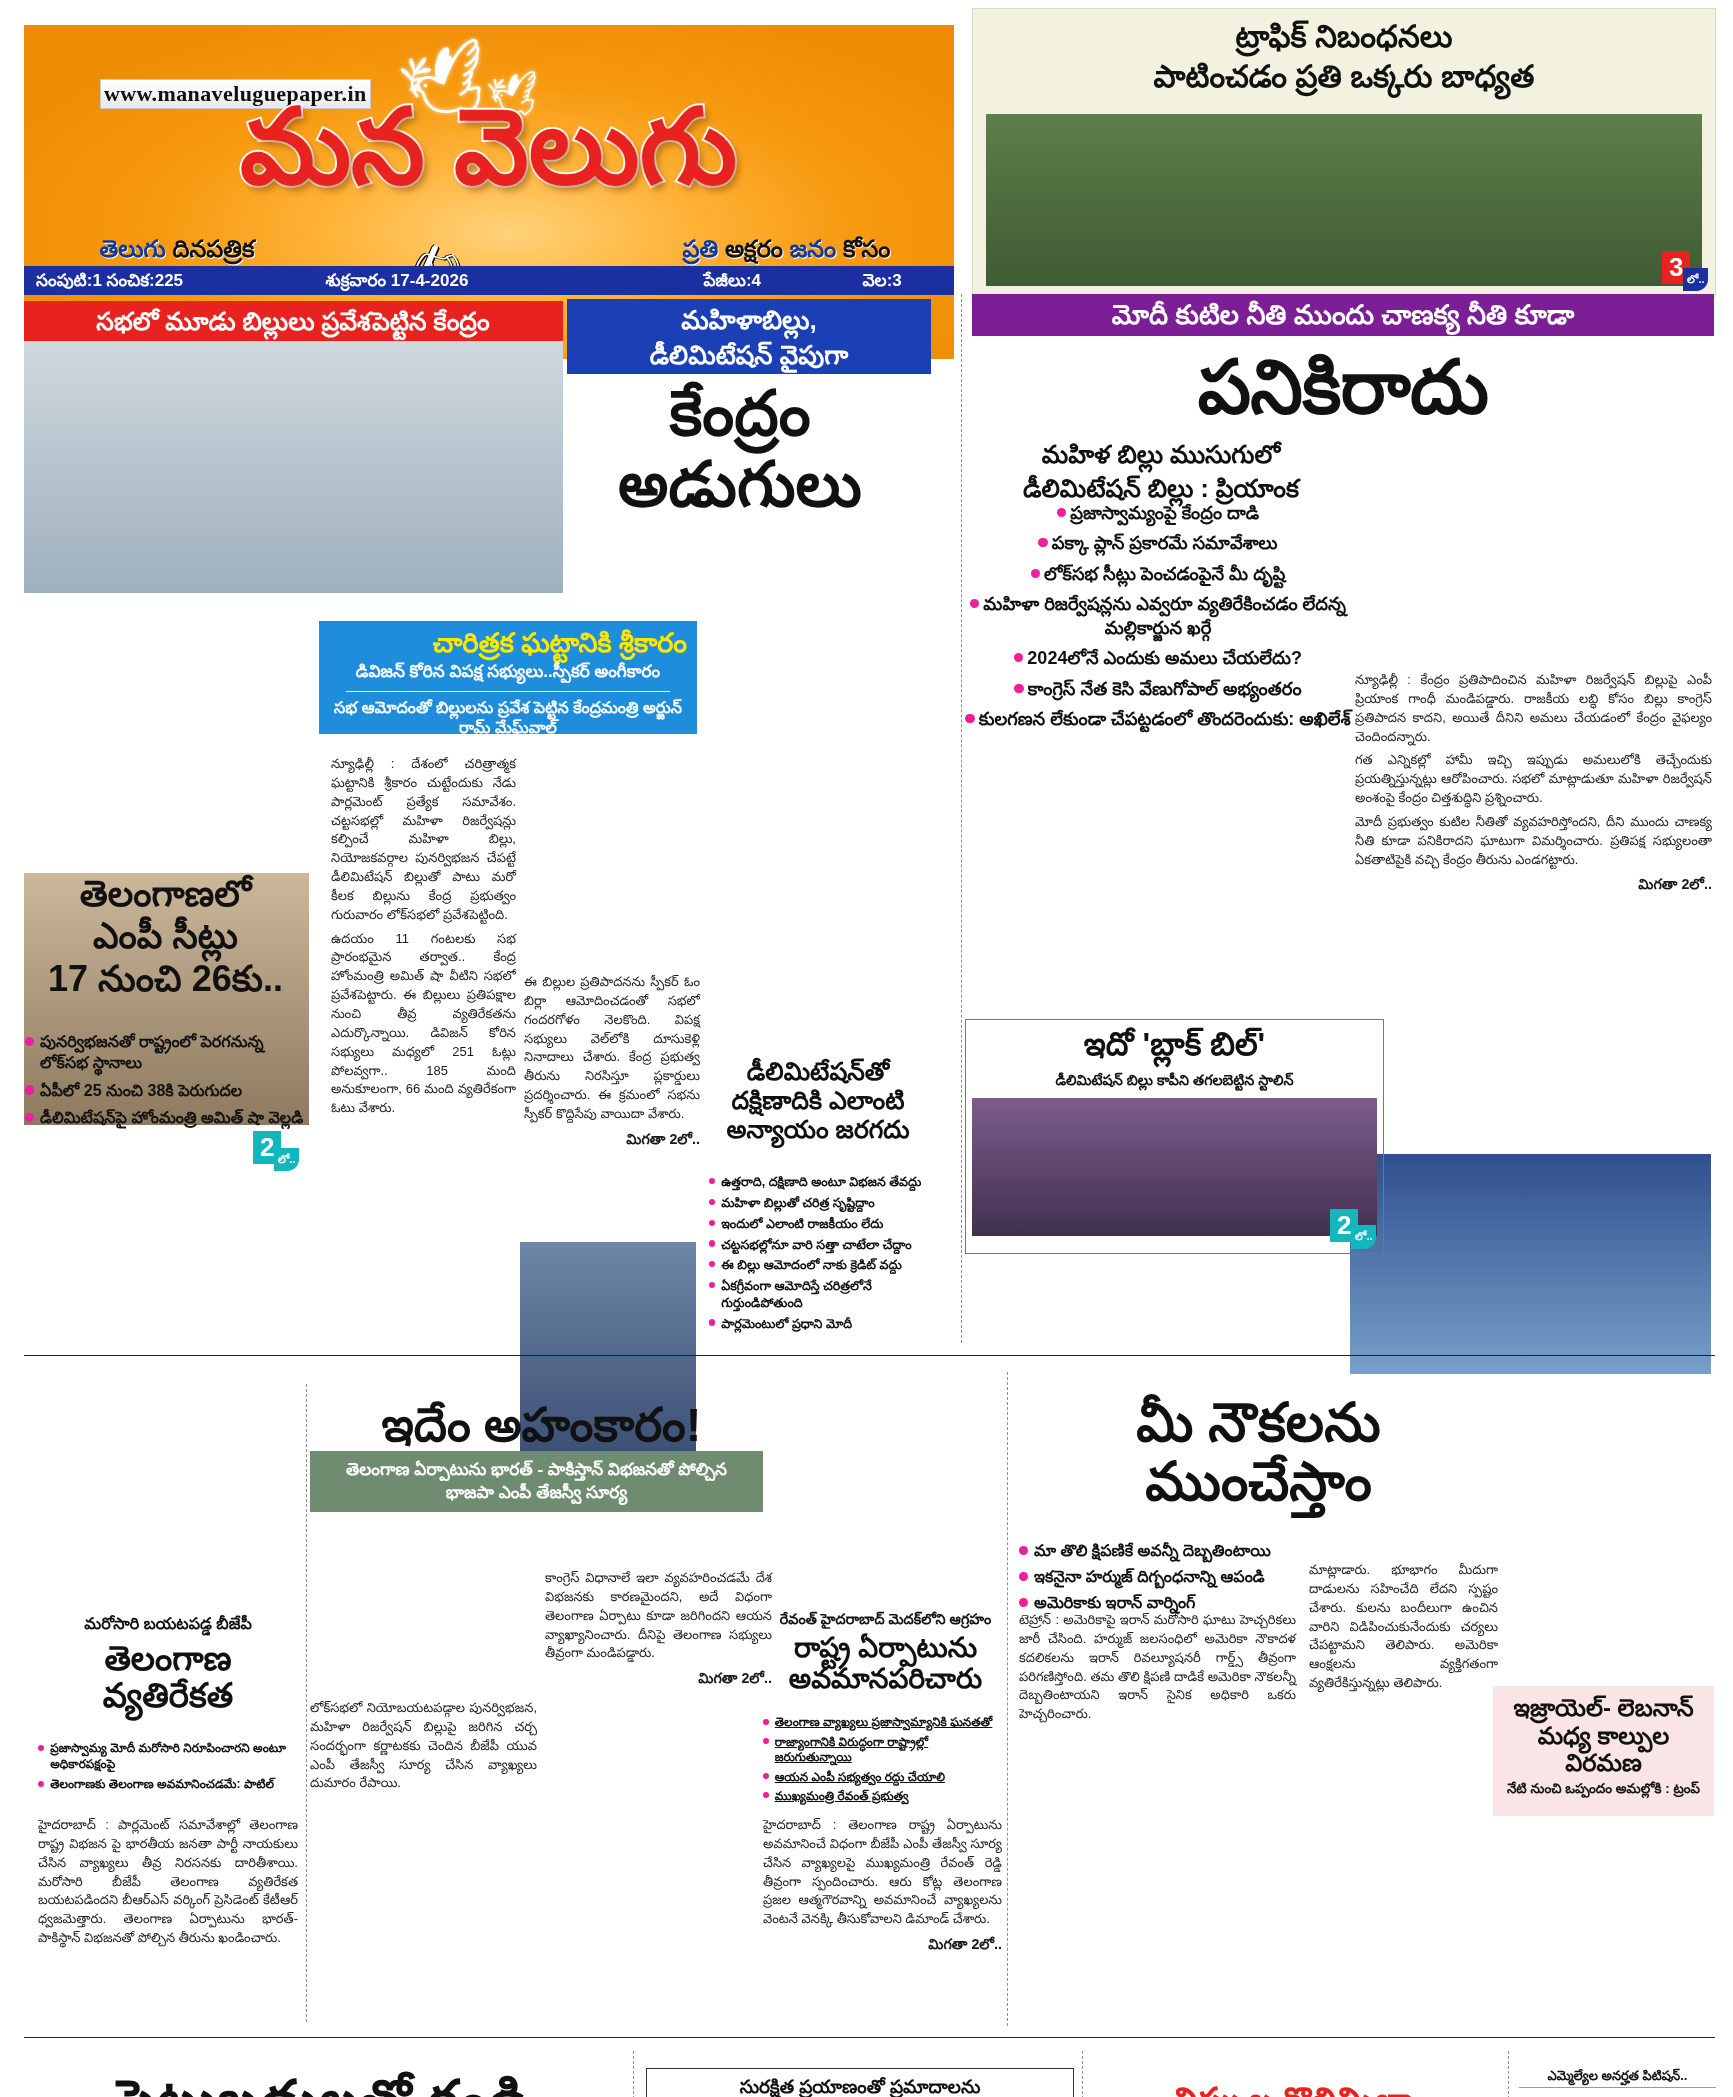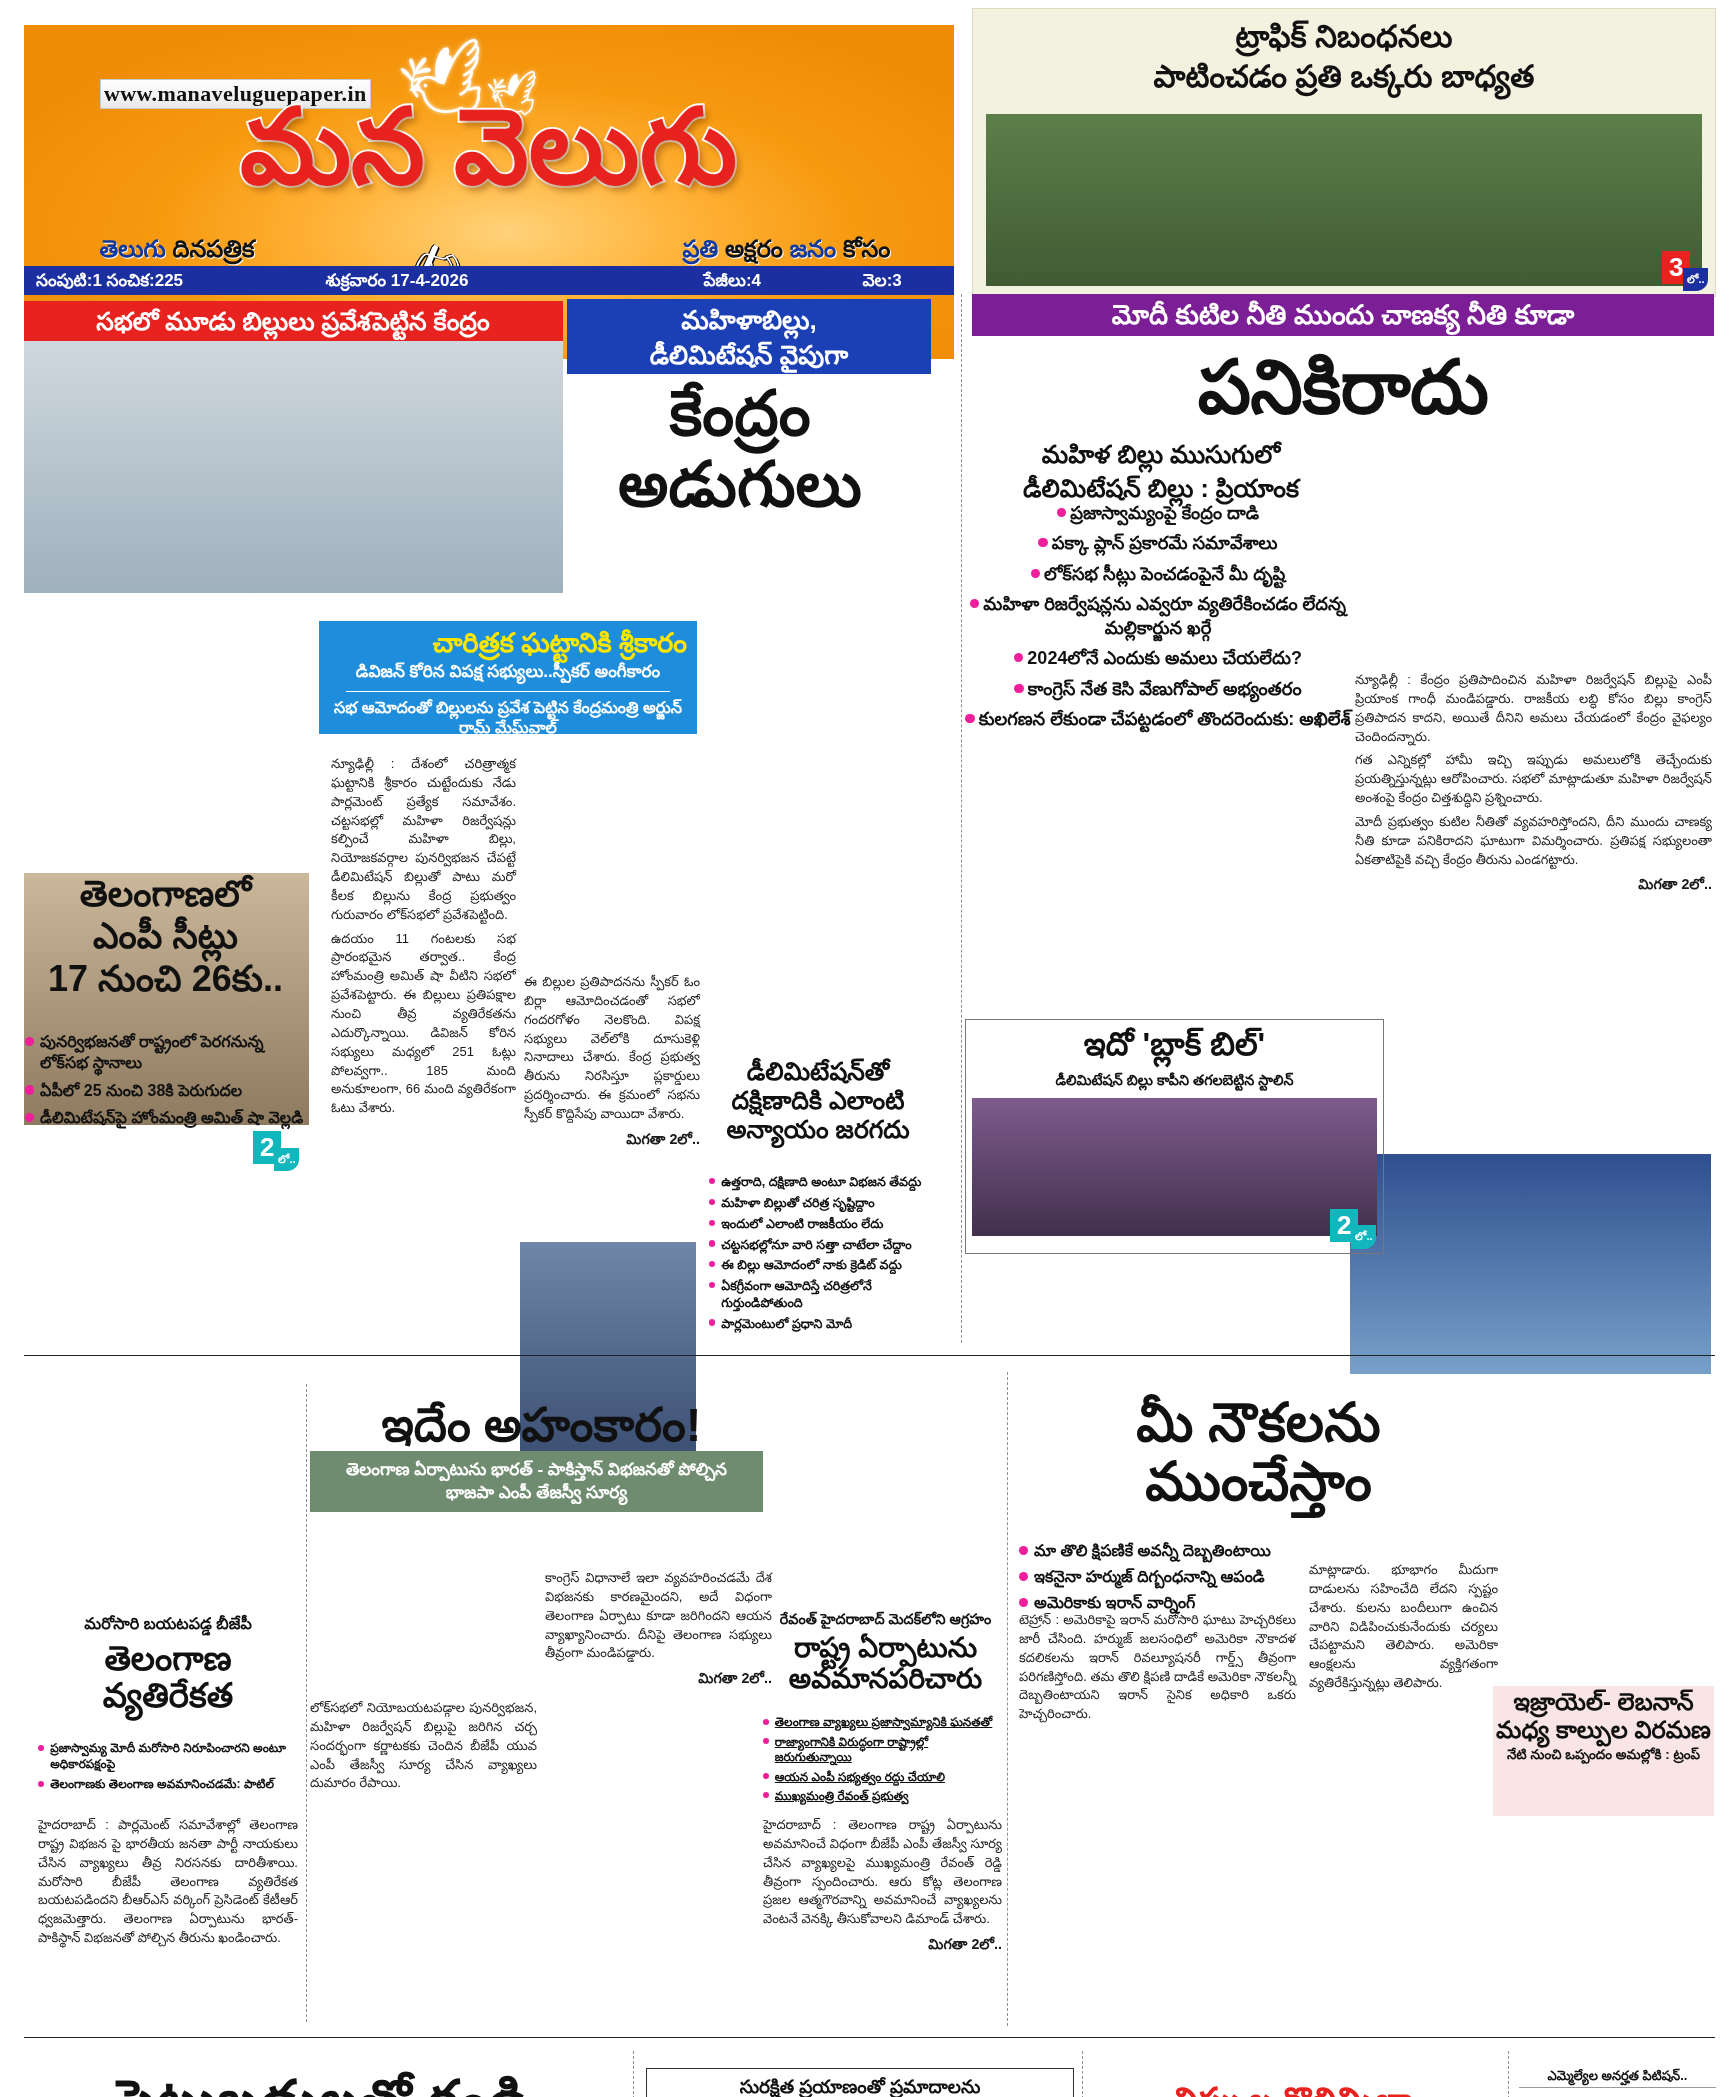--- a/index.html
+++ b/index.html
@@ -142,21 +142,21 @@
   #rashtra-bullets .bul .dot{width:5.9px;height:5.9px;margin-top:3.4px;}
   #mid-body1{left:310px;top:1699px;width:227px;}
   #mid-body2{left:545px;top:1569px;width:227px;}
   #mid-body3{left:763px;top:1816px;width:239px;}
 
   #naukalu{left:1028px;top:1393px;width:461px;text-align:center;font-size:54px;font-weight:bold;line-height:1.1;}
   #nau-bullets{left:1019px;top:1535px;width:474px;}
   #nau-bullets .bul{font-size:16px;margin:5px 0;}
   #nau-body{left:1019px;top:1611px;width:277px;}
   #iran-body{left:1309px;top:1561px;width:189px;}
-  #israel-box{left:1493px;top:1686px;width:221px;height:130px;background:#f9e4e6;padding:2px;box-sizing:border-box;}
+  #israel-box{left:1493px;top:1686px;width:221px;height:130px;background:#f9e4e6;padding:8px;box-sizing:border-box;}
   #israel-box .h{font-size:24px;font-weight:bold;text-align:center;line-height:1.15;}
   #israel-box .s{font-size:13.4px;font-weight:bold;text-align:center;margin-top:4.2px;}
 
   
   #pettu{left:29px;top:2068px;width:587px;text-align:center;font-size:55px;font-weight:bold;}
 
   #arikattali-box{left:646px;top:2068px;width:428px;height:566px;border:0.8px solid #333;box-sizing:border-box;padding:6.7px;}
   #arikattali-box .sub{font-size:18.5px;font-weight:bold;text-align:center;}
 
   #nippula{left:1091px;top:2081px;width:403px;text-align:center;}

